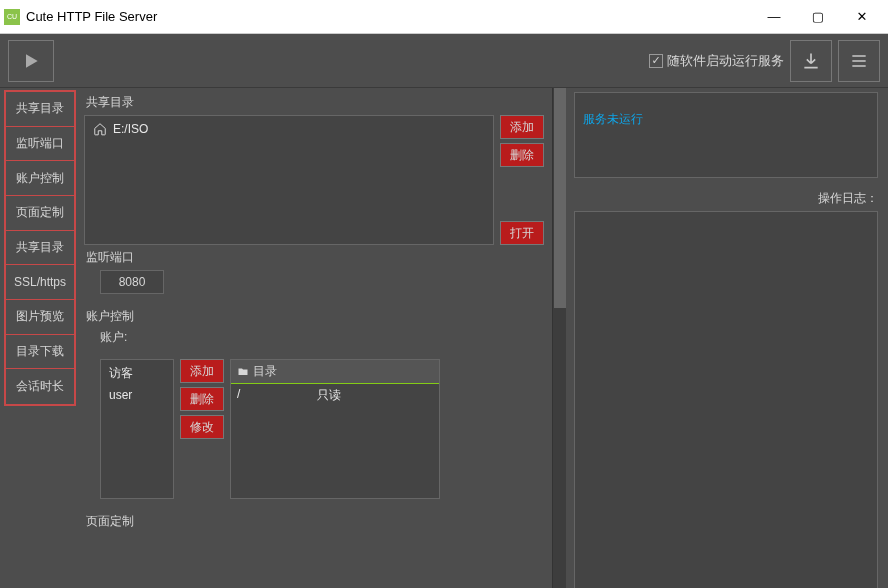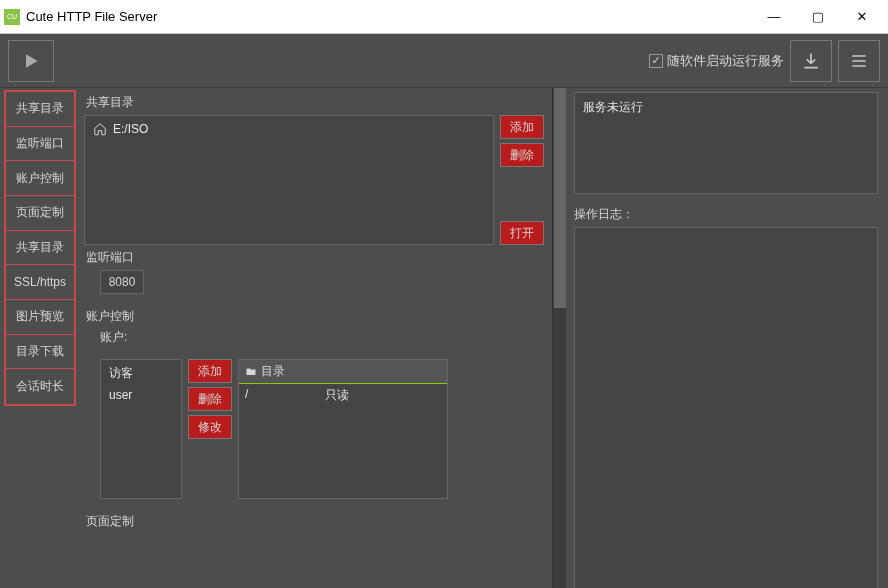--- a/index.html
+++ b/index.html
@@ -149,40 +149,40 @@
       background: #b91c1c;
       border: 1px solid #777;
       color: #d6d6d6;
       font-size: 12px;
       display: flex; align-items: center; justify-content: center;
       cursor: pointer;
     }
     .btn-col-spacer { flex: 1; }
     .port-block { margin-bottom: 14px; }
     .port-input {
-      width: 44px; height: 24px;
+      width: 64px; height: 24px;
       background: #444;
       border: 1px solid #666;
       color: #d6d6d6;
       text-align: center;
       font-size: 12px;
       margin-left: 16px;
     }
     .account-block {}
     .sub-label {
       font-size: 12px; color: #d6d6d6;
       margin: 2px 0 13px 16px;
     }
     .account-row {
       display: flex;
       gap: 6px;
       margin-left: 16px;
     }
     .acct-list {
-      width: 82px; height: 140px;
+      width: 74px; height: 140px;
       background: #444;
       border: 1px solid #666;
       padding: 2px;
     }
     .acct-item {
       padding: 3px 6px;
       color: #e8e8e8;
     }
     .perm-table {
       width: 210px;
@@ -226,29 +226,29 @@
       width: 12px; height: 220px;
       background: #666;
     }
     .right-panel {
       width: 320px;
       padding: 4px 8px;
       display: flex;
       flex-direction: column;
     }
     .status-box {
-      height: 102px;
-      border: 1px solid #666;
-      background: #444;
-      padding: 6px 8px;
-      color: #e5e5e5;
+      height: 86px;
+      border: 1px solid #666;
+      background: #444;
+      padding: 18px 8px;
+      color: #0ea5e9;
       font-size: 12px;
       margin-bottom: 12px;
     }
-    .log-label { margin-bottom: 4px; font-size: 12px; }
+    .log-label { margin-bottom: 4px; font-size: 12px; text-align: right; }
     .log-box {
       flex: 1;
       border: 1px solid #666;
       background: #444;
     }
   </style>
 </head>
 <body>
 
 <div class="titlebar">

